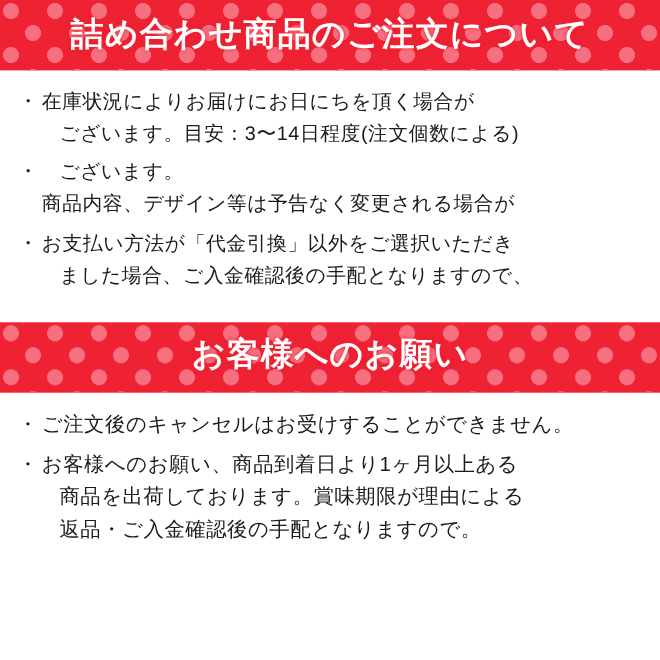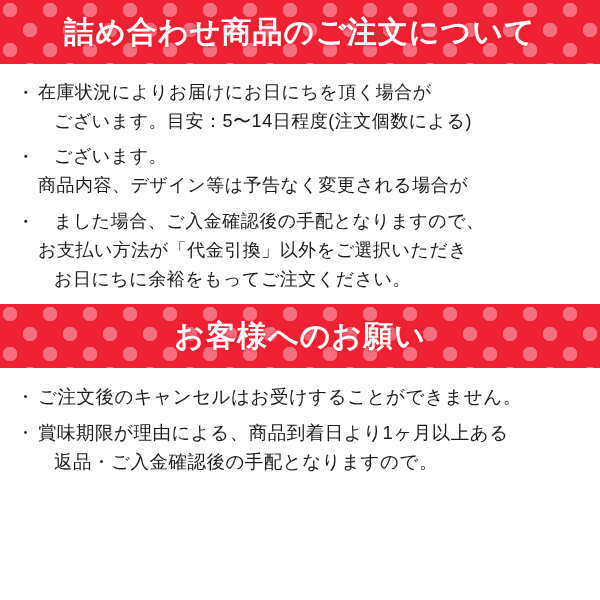--- a/index.html
+++ b/index.html
@@ -38,21 +38,22 @@
   .banner-title {
     color: #ffffff;
     font-size: 30px;
     font-weight: bold;
     letter-spacing: 1px;
     line-height: 1;
     white-space: nowrap;
     text-shadow: 0 0 2px rgba(238,34,51,0.9), 0 0 4px rgba(238,34,51,0.6);
   }
   .banner.second {
-    margin-top: 0;
+    margin-top: 18px;
+    font-family: Liberation Mono, monospace;
   }
 
   
   .section-body {
     padding: 14px 16px 4px 16px;
     box-sizing: border-box;
   }
   .bullet-row {
     display: flex;
     align-items: flex-start;
@@ -97,38 +98,37 @@
   <div class="banner">
     <div class="banner-title">詰め合わせ商品のご注文について</div>
   </div>
 
   <div class="section-body">
 
     <div class="bullet-row">
       <div class="bullet-mark">・</div>
       <div class="bullet-text">
         <span class="ln">在庫状況によりお届けにお日にちを頂く場合が</span>
-        <span class="ln indent">ございます。目安：5〜14日程度(注文個数による)</span>
+        <span class="ln indent">ございます。目安：3〜14日程度(注文個数による)</span>
       </div>
     </div>
 
     <div class="bullet-row">
       <div class="bullet-mark">・</div>
       <div class="bullet-text">
         <span class="ln indent">ございます。</span>
         <span class="ln">商品内容、デザイン等は予告なく変更される場合が</span>
       </div>
     </div>
 
     <div class="bullet-row">
       <div class="bullet-mark">・</div>
       <div class="bullet-text">
+        <span class="ln">お支払い方法が「代金引換」以外をご選択いただき</span>
         <span class="ln indent">ました場合、ご入金確認後の手配となりますので、</span>
-        <span class="ln">お支払い方法が「代金引換」以外をご選択いただき</span>
-        <span class="ln indent">お日にちに余裕をもってご注文ください。</span>
       </div>
     </div>
 
   </div>
 
   <div class="banner second">
     <div class="banner-title">お客様へのお願い</div>
   </div>
 
   <div class="section-body second">
@@ -136,20 +136,21 @@
     <div class="bullet-row">
       <div class="bullet-mark">・</div>
       <div class="bullet-text">
         <span class="ln">ご注文後のキャンセルはお受けすることができません。</span>
       </div>
     </div>
 
     <div class="bullet-row">
       <div class="bullet-mark">・</div>
       <div class="bullet-text">
-        <span class="ln">賞味期限が理由による、商品到着日より1ヶ月以上ある</span>
+        <span class="ln">お客様へのお願い、商品到着日より1ヶ月以上ある</span>
+        <span class="ln indent">商品を出荷しております。賞味期限が理由による</span>
         <span class="ln indent">返品・ご入金確認後の手配となりますので。</span>
       </div>
     </div>
 
   </div>
 
 </div>
 
 </body></html>

